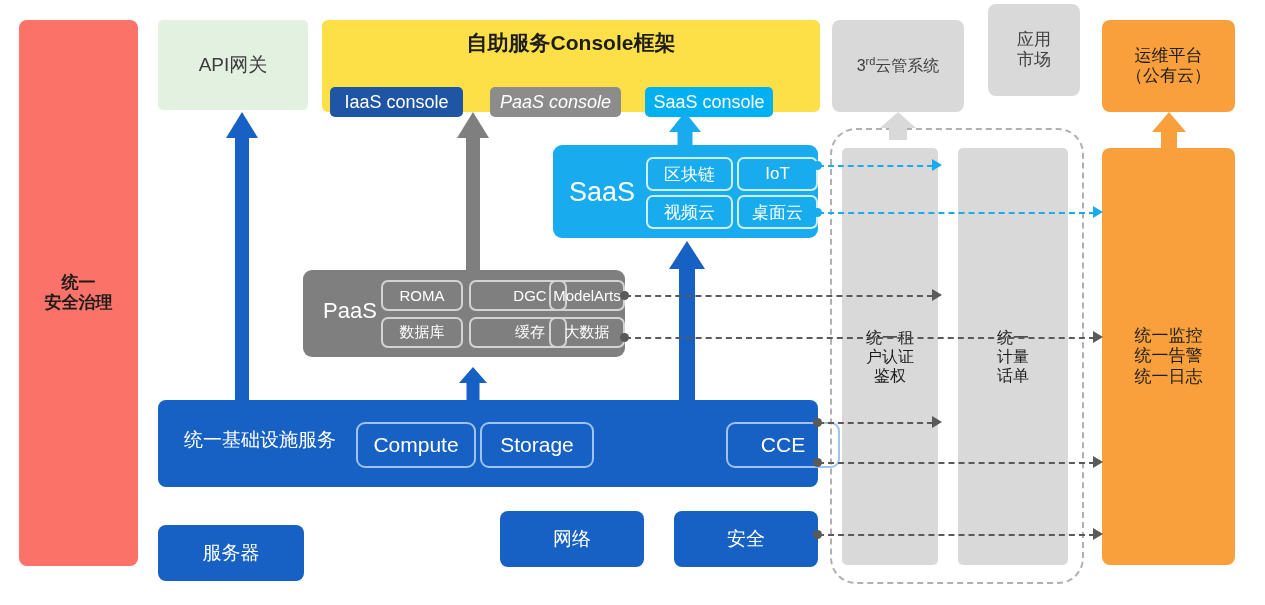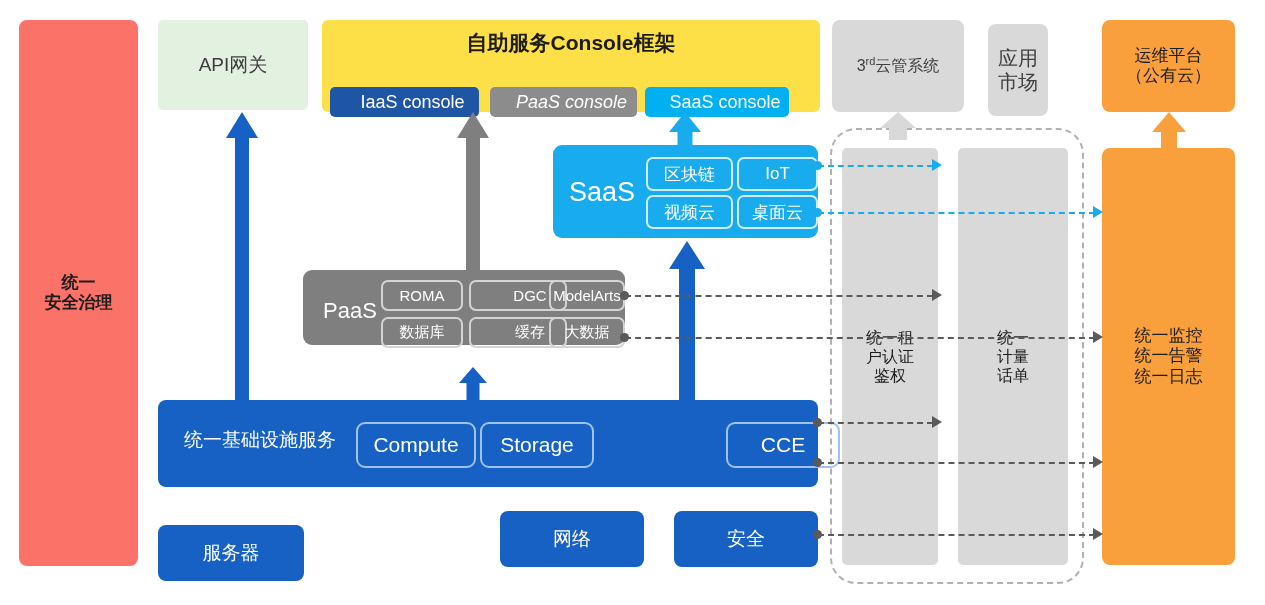--- a/index.html
+++ b/index.html
@@ -10,39 +10,39 @@
 
   
   #sec-gov{left:19px;top:20px;width:119px;height:546px;background:#fa7268;border-radius:8px;color:#1c1c1c;font-size:17px;font-weight:600;}
 
   
   #api-gw{left:158px;top:20px;width:150px;height:90px;background:#e3f1e0;border-radius:5px;color:#3d3d3d;font-size:19px;}
 
   
   #console-frame{left:322px;top:20px;width:498px;height:92px;background:#fde047;border-radius:6px;display:block;}
   #console-title{position:absolute;left:0;top:9px;width:100%;text-align:center;color:#1c1c1c;font-size:21px;font-weight:600;}
-  .cbtn{position:absolute;top:67px;height:30px;border-radius:5px;color:#fff;font-size:18px;display:flex;align-items:center;justify-content:center;padding-left:16px;}
+  .cbtn{position:absolute;top:67px;height:30px;border-radius:5px;color:#fff;font-size:18px;display:flex;align-items:center;justify-content:center;}
   #iaas-console{left:8px;width:133px;background:#1f55a5;}
   #paas-console{left:168px;width:131px;background:#8c8c8c;font-style:italic;}
   #saas-console{left:323px;width:128px;background:#00b0f0;}
 
   
   #third-cloud{left:832px;top:20px;width:132px;height:92px;background:#d9d9d9;border-radius:8px;color:#404040;font-size:16px;}
-  #app-market{left:988px;top:24px;width:60px;height:92px;background:#d9d9d9;border-radius:8px;color:#404040;font-size:20px;}
+  #app-market{left:988px;top:4px;width:92px;height:92px;background:#d9d9d9;border-radius:8px;color:#404040;font-size:17px;}
   #ops-platform{left:1102px;top:20px;width:133px;height:92px;background:#f9a03c;border-radius:8px;color:#1c1c1c;font-size:17px;}
 
   
   #saas{left:553px;top:145px;width:265px;height:93px;background:#18acee;border-radius:9px;display:block;}
   #saas-label{position:absolute;left:10px;top:32px;width:78px;text-align:center;color:#fff;font-size:27px;}
   .spill{position:absolute;height:30px;border:2px solid #cfefff;border-radius:7px;color:#fff;font-size:17px;display:flex;align-items:center;justify-content:center;background:transparent;}
   .spill.r1{top:12px;} .spill.r2{top:50px;}
   .spill.c1{left:93px;width:83px;} .spill.c2{left:184px;width:77px;}
 
   
-  #paas{left:303px;top:270px;width:322px;height:75px;background:#7f7f7f;border-radius:9px;display:block;}
+  #paas{left:303px;top:270px;width:322px;height:87px;background:#7f7f7f;border-radius:9px;display:block;}
   #paas-label{position:absolute;left:8px;top:28px;width:78px;text-align:center;color:#fff;font-size:22px;}
   .ppill{position:absolute;height:27px;border:2px solid #d4d4d4;border-radius:7px;color:#fff;font-size:15px;display:flex;align-items:center;justify-content:center;}
   .ppill.r1{top:10px;} .ppill.r2{top:47px;}
   .ppill.c1{left:78px;width:78px;} .ppill.c2{left:166px;width:70px;padding-left:24px;} .ppill.c3{left:246px;width:72px;}
 
   
   #infra{left:158px;top:400px;width:660px;height:87px;background:#1760c4;border-radius:8px;display:block;}
   #infra-label{position:absolute;left:12px;top:27px;width:180px;text-align:center;color:#fff;font-size:19px;}
   .ipill{position:absolute;top:22px;height:42px;border:2px solid #9fc2ef;border-radius:9px;color:#fff;font-size:21px;display:flex;align-items:center;justify-content:center;}
   .ipill.c1{left:198px;width:116px;} .ipill.c2{left:322px;width:110px;}

